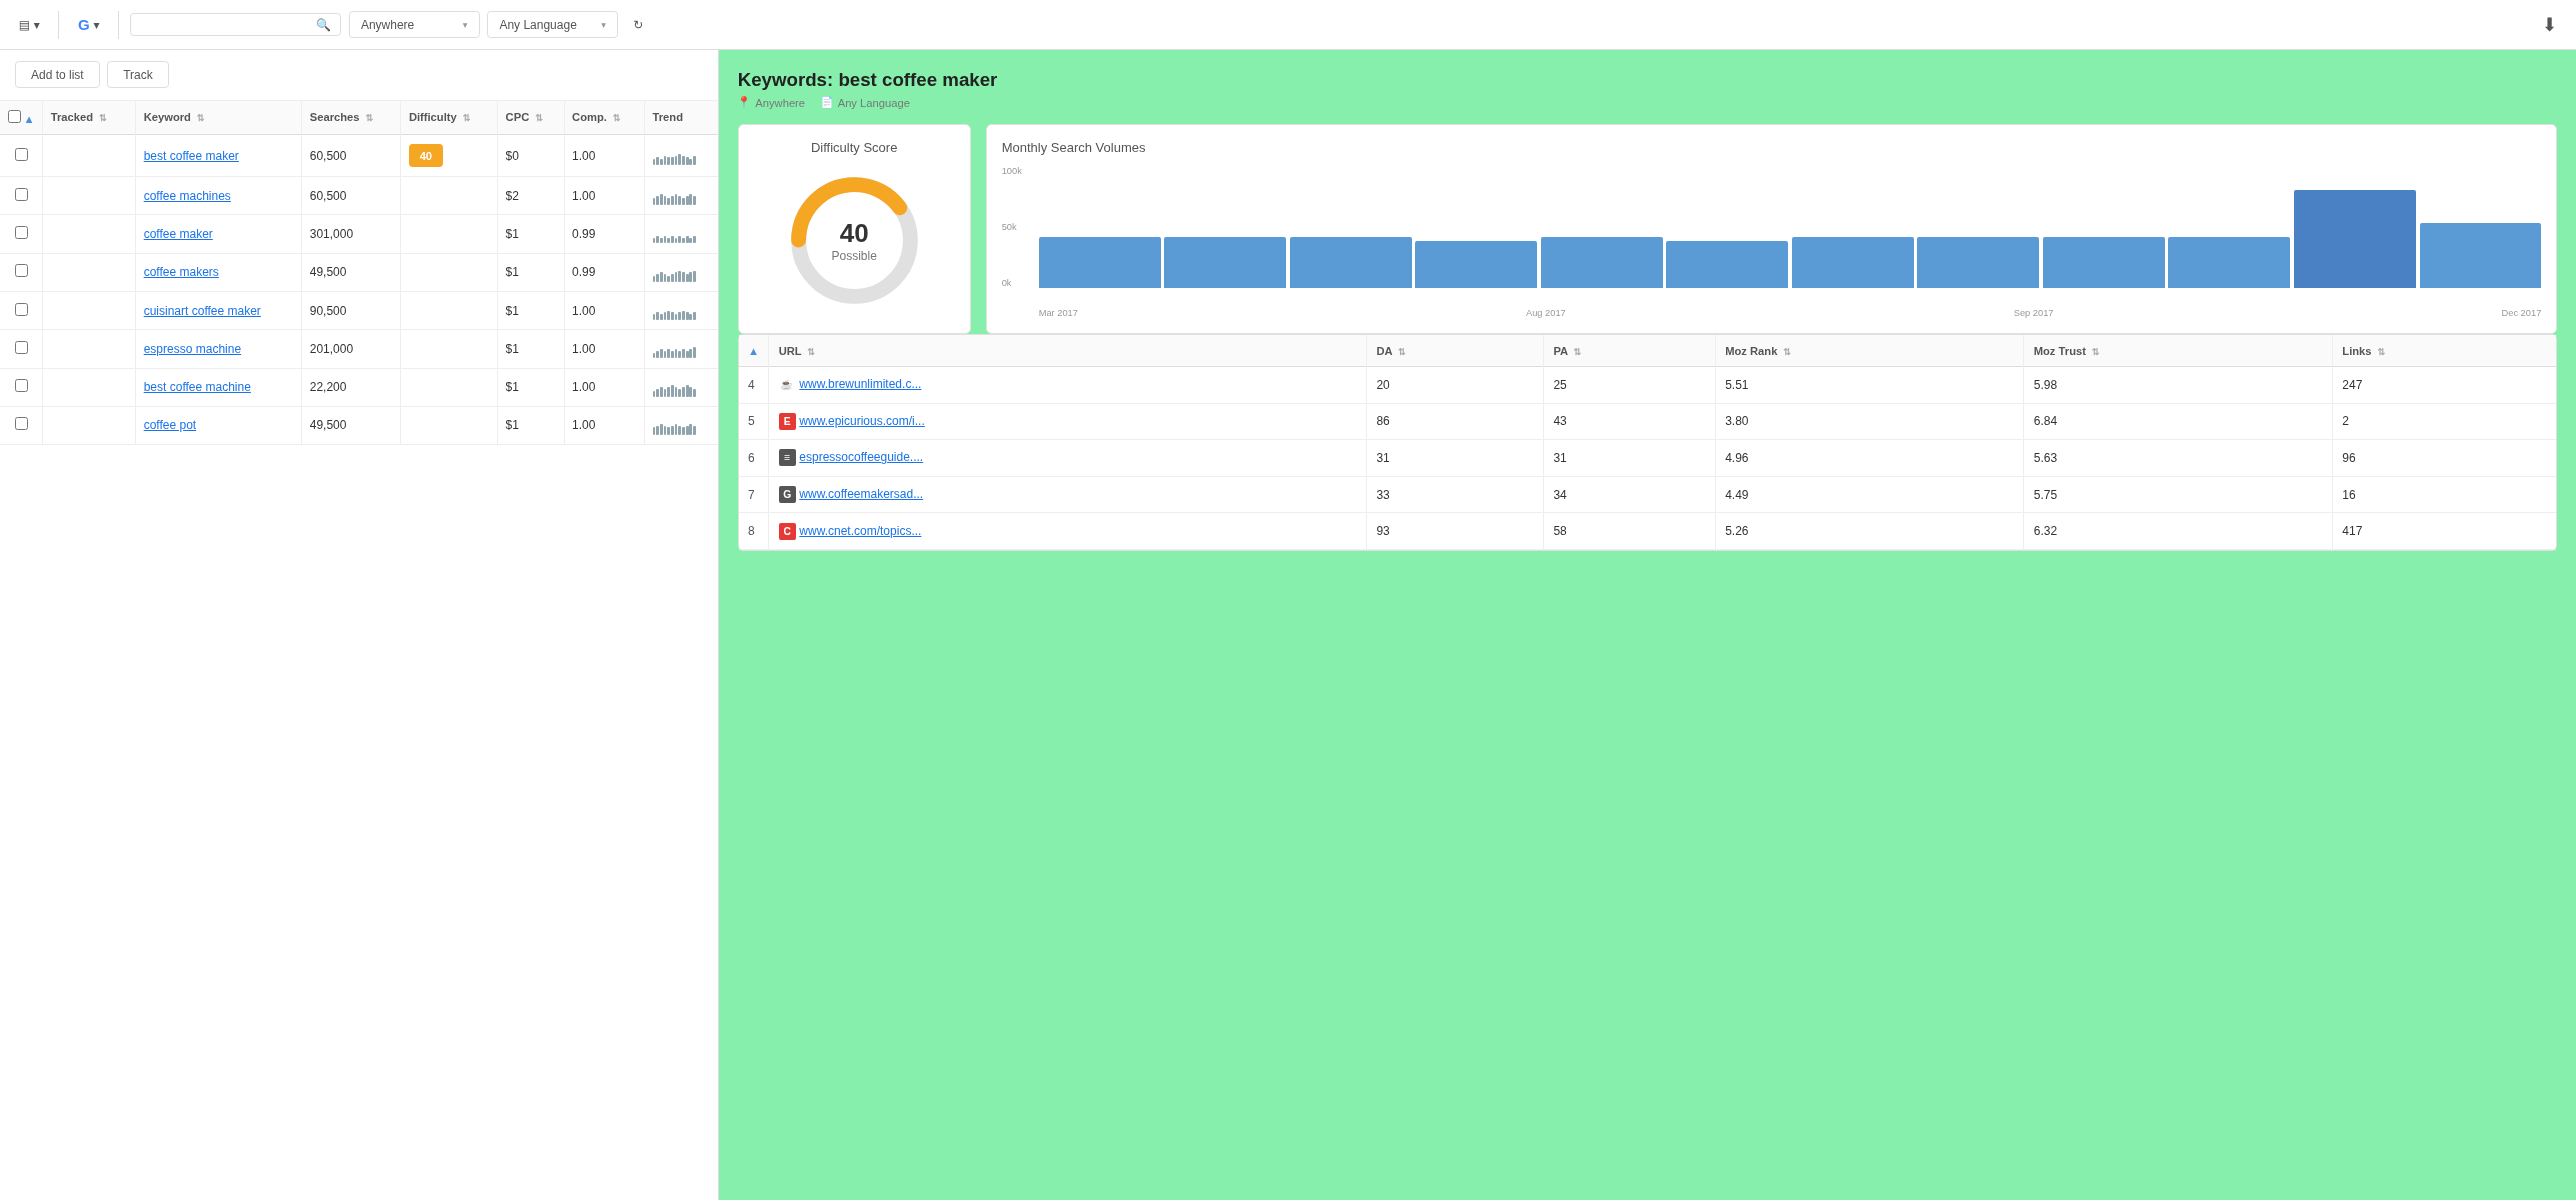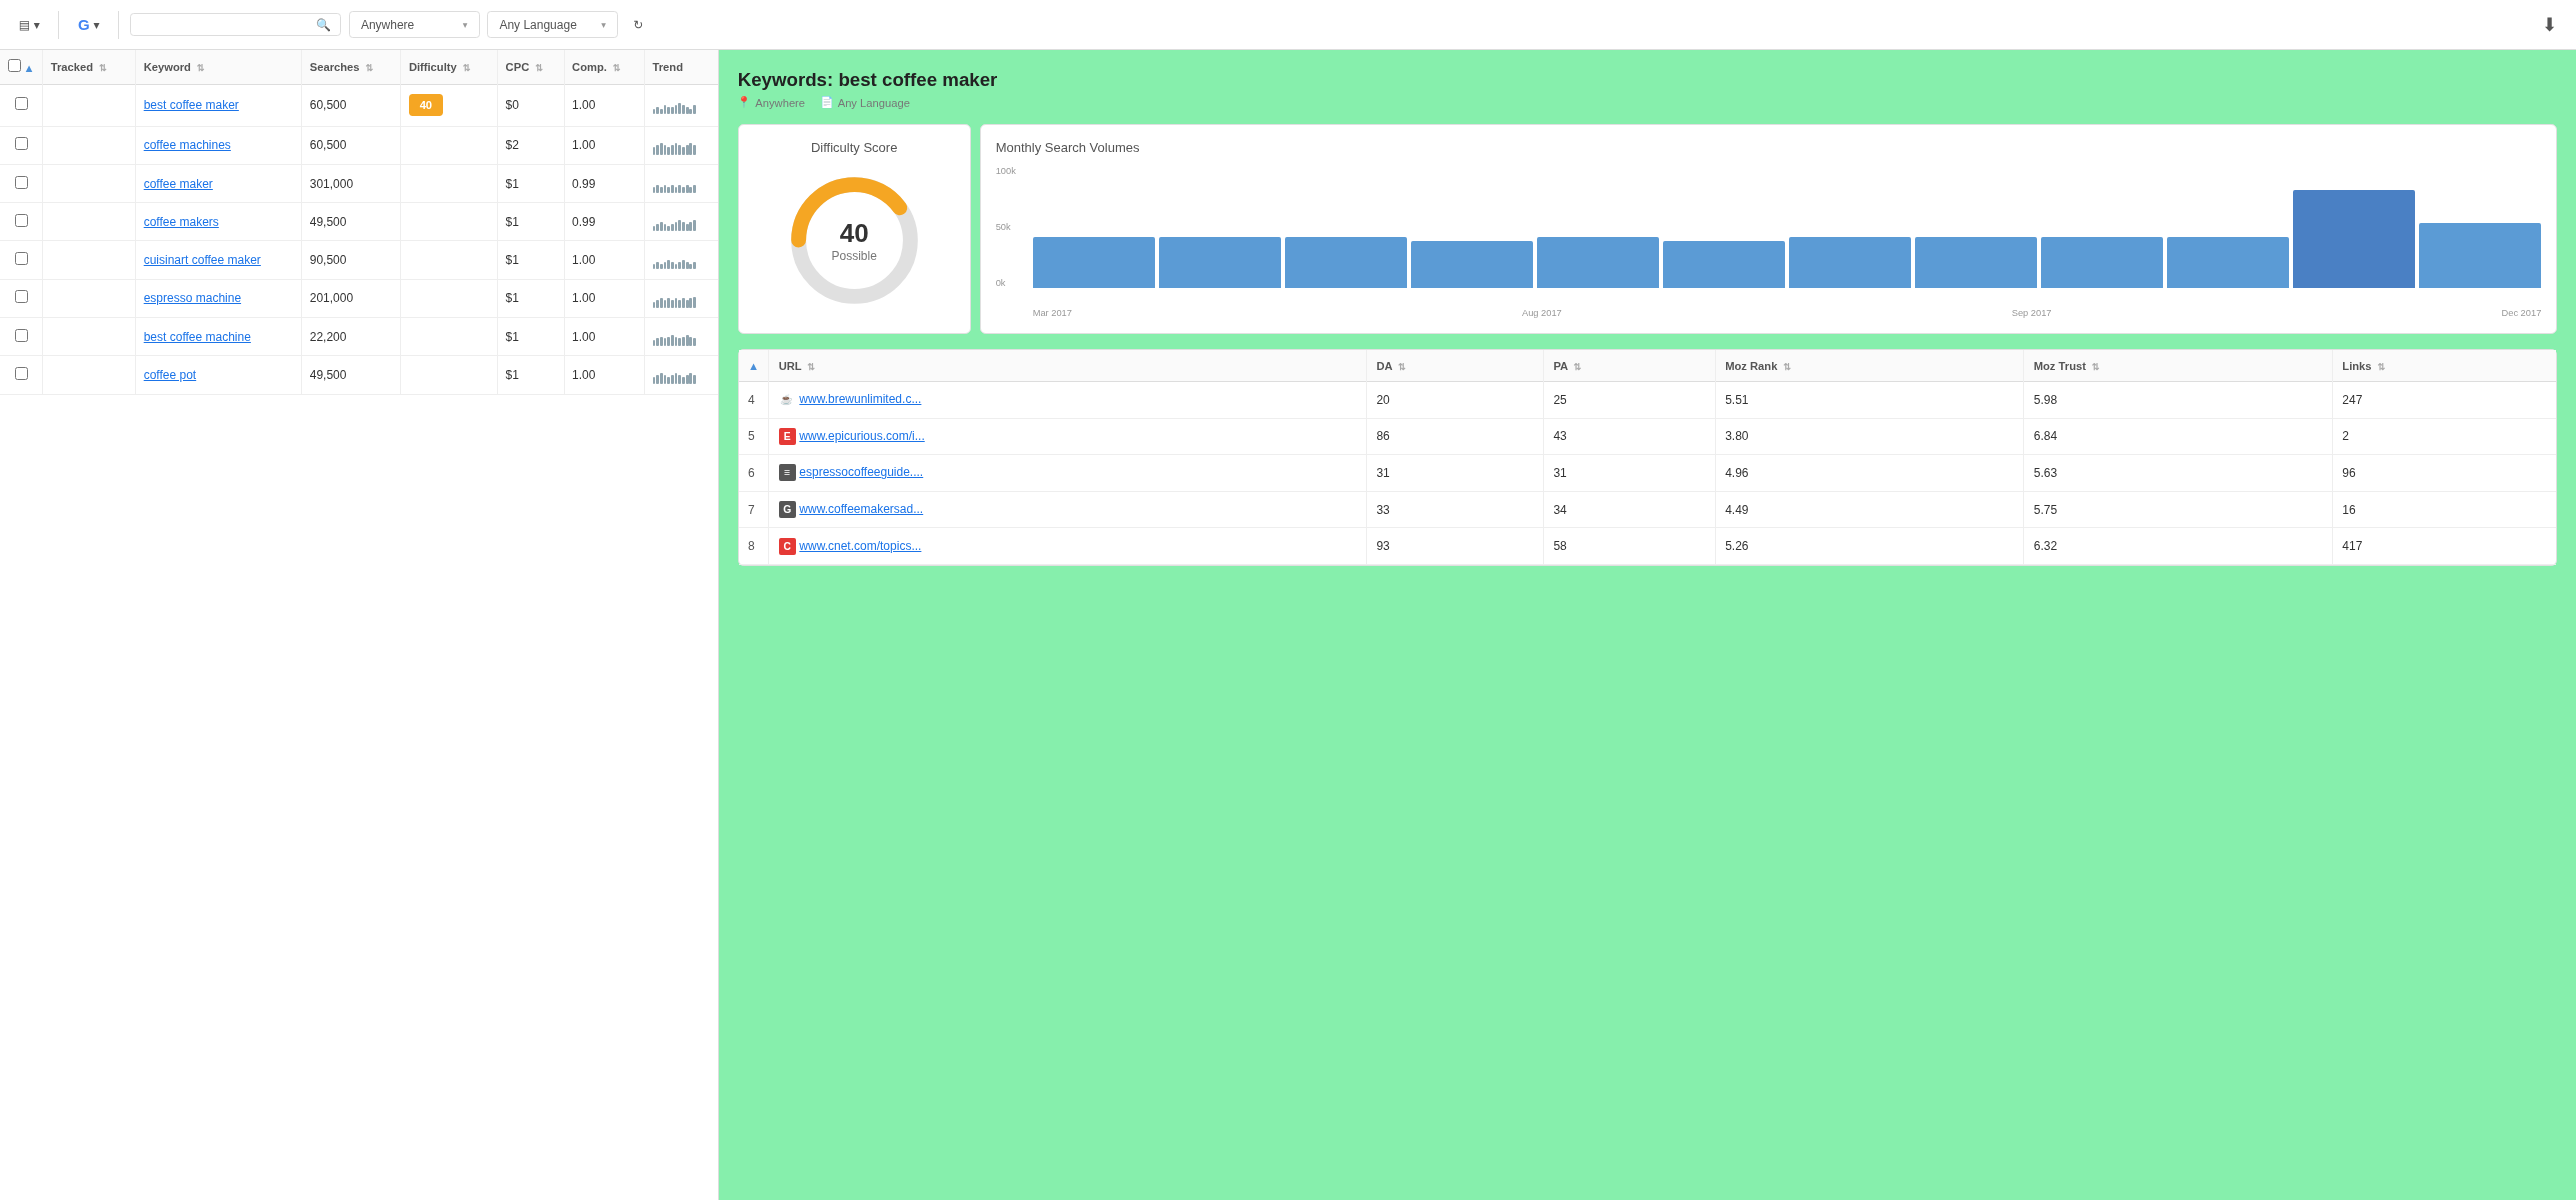--- a/index.html
+++ b/index.html
@@ -110,21 +110,21 @@
     .right-header h2 { font-size: 18.7px; font-weight: 400; color: #222; }
     .right-header h2 span { font-weight: 700; }
     .right-meta {
       display: flex; gap: 15px; margin-top: 5.6px;
       font-size: 11.2px; color: #777;
     }
     .right-meta span { display: flex; align-items: center; gap: 3.7px; }
 
     
     .top-cards {
-      display: flex; gap: 9px; margin-bottom: 15px;
+      display: flex; gap: 15px; 
     }
     .card {
       background: #fff; border-radius: 5.6px;
       border: 0.9px solid #e0e0e0; padding: 15px;
     }
     .card-title { font-size: 13px; color: #555; margin-bottom: 11.2px; }
 
     
     .diff-card { flex: 0 0 233px; display: flex; flex-direction: column; align-items: center; }
     .donut-wrap {
@@ -213,20 +213,24 @@
   <div class="topbar-right">
     <div class="topbar-icon-btn">
       <span style="font-size:18.7px;">⬇</span>
     </div>
   </div>
 </div>
 
 <div class="main-layout">
 
   <div class="left-panel">
+    <div class="action-bar">
+      <button class="action-btn">Add to list</button>
+      <button class="action-btn">Track</button>
+    </div>
 
     <div class="table-wrap">
       <table>
         <thead>
           <tr>
             <th class="checkbox-cell">
               <input type="checkbox" style="">
               <span class="sort-arrow">▲</span>
             </th>
             <th>

